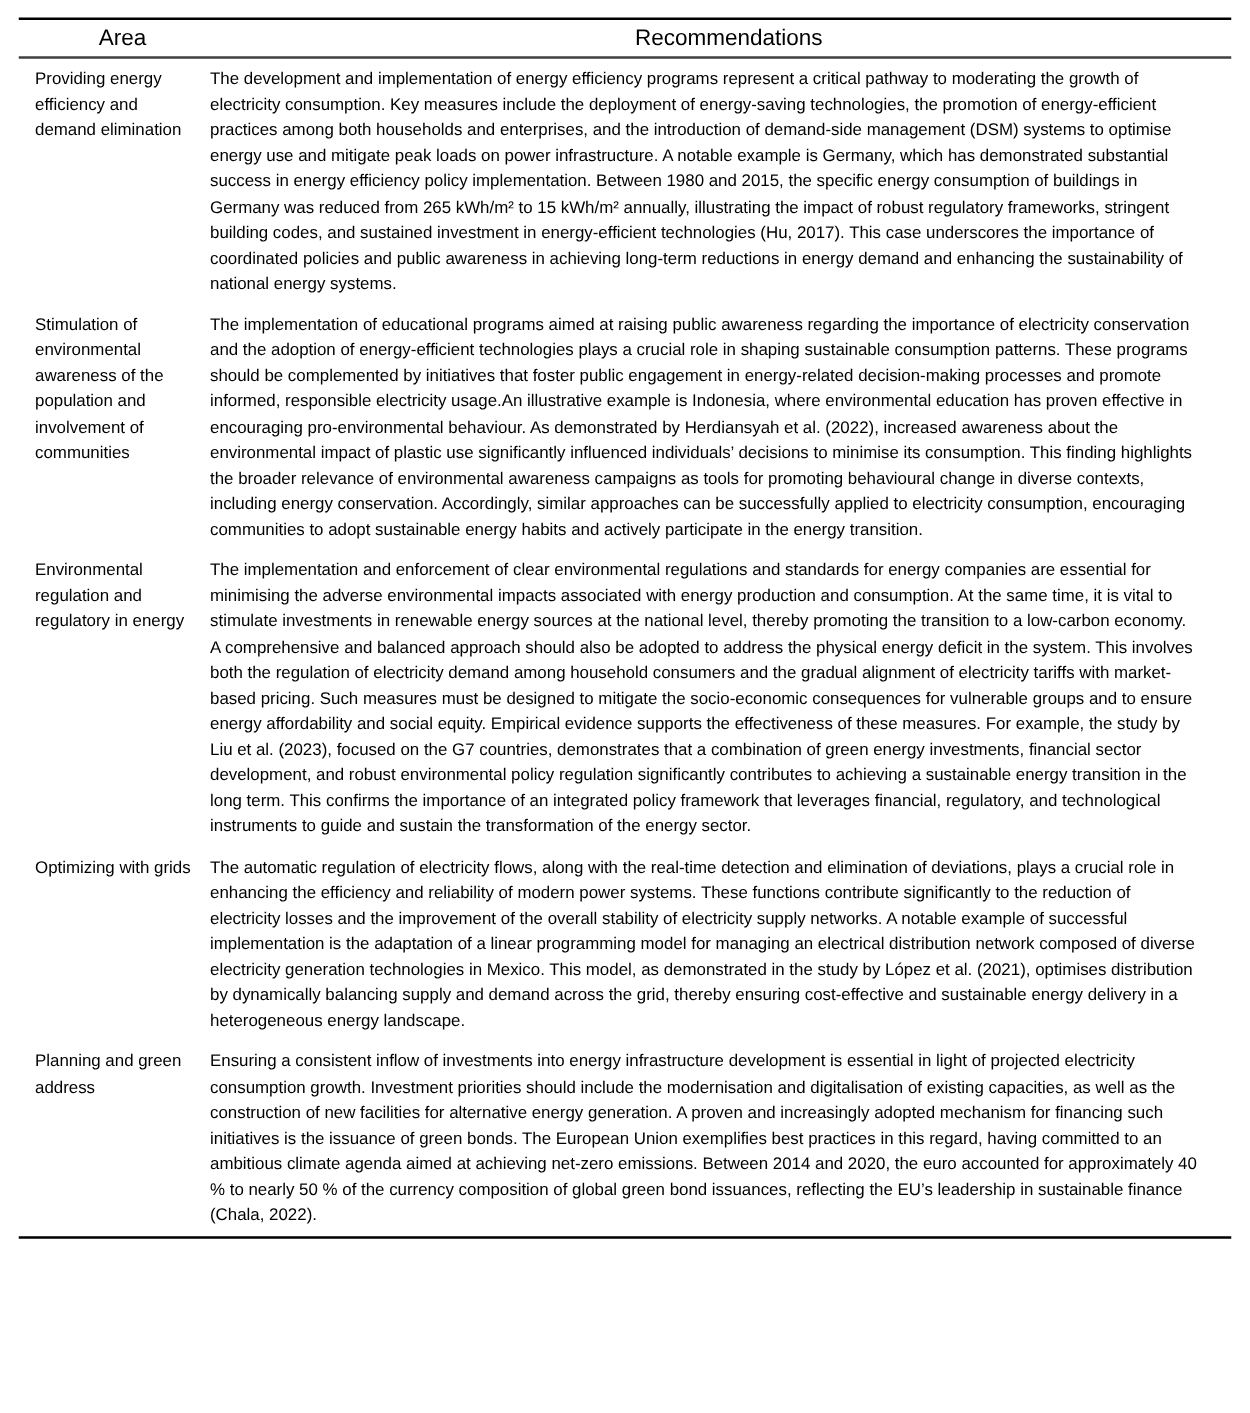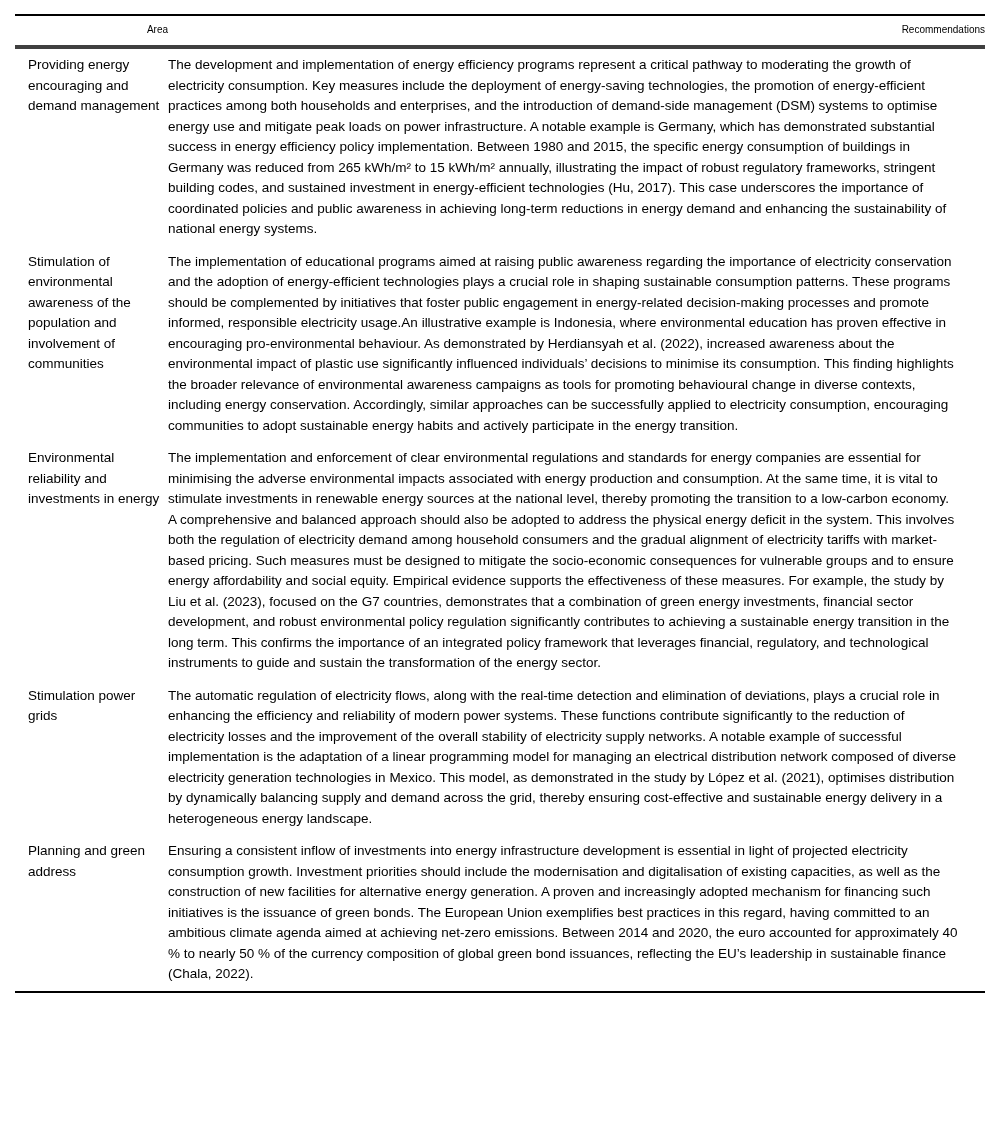--- a/index.html
+++ b/index.html
@@ -17,26 +17,26 @@
     background: #ffffff;
   }
   table.rec-table {
     width: 100%;
     border-collapse: collapse;
     border-top: 2px solid #000;
     border-bottom: 2px solid #000;
     table-layout: fixed;
   }
   table.rec-table thead th {
-    text-align: right;
+    text-align: center;
     font-weight: normal;
-    font-size: 10px;
+    font-size: 18px;
     line-height: 18px;
     padding: 5px 0 6px 13px;
-    border-bottom: 4px solid #404040;
+    border-bottom: 2px solid #404040;
     vertical-align: top;
   }
   table.rec-table th.col-area,
   table.rec-table td.area {
     width: 140px;
   }
   table.rec-table td {
     vertical-align: top;
     font-size: 13.5px;
     line-height: 20.5px;
@@ -56,33 +56,33 @@
 <div class="page">
   <table class="rec-table">
     <thead>
       <tr>
         <th class="col-area">Area</th>
         <th class="col-rec">Recommendations</th>
       </tr>
     </thead>
     <tbody>
       <tr>
-        <td class="area">Providing energy encouraging and demand management</td>
+        <td class="area">Providing energy efficiency and demand elimination</td>
         <td class="rec">The development and implementation of energy efficiency programs represent a critical pathway to moderating the growth of electricity consumption. Key measures include the deployment of energy-saving technologies, the promotion of energy-efficient practices among both households and enterprises, and the introduction of demand-side management (DSM) systems to optimise energy use and mitigate peak loads on power infrastructure. A notable example is Germany, which has demonstrated substantial success in energy efficiency policy implementation. Between 1980 and 2015, the specific energy consumption of buildings in Germany was reduced from 265 kWh/m² to 15 kWh/m² annually, illustrating the impact of robust regulatory frameworks, stringent building codes, and sustained investment in energy-efficient technologies (Hu, 2017). This case underscores the importance of coordinated policies and public awareness in achieving long-term reductions in energy demand and enhancing the sustainability of national energy systems.</td>
       </tr>
       <tr>
         <td class="area">Stimulation of environmental awareness of the population and involvement of communities</td>
         <td class="rec">The implementation of educational programs aimed at raising public awareness regarding the importance of electricity conservation and the adoption of energy-efficient technologies plays a crucial role in shaping sustainable consumption patterns. These programs should be complemented by initiatives that foster public engagement in energy-related decision-making processes and promote informed, responsible electricity usage.An illustrative example is Indonesia, where environmental education has proven effective in encouraging pro-environmental behaviour. As demonstrated by Herdiansyah et al. (2022), increased awareness about the environmental impact of plastic use significantly influenced individuals’ decisions to minimise its consumption. This finding highlights the broader relevance of environmental awareness campaigns as tools for promoting behavioural change in diverse contexts, including energy conservation. Accordingly, similar approaches can be successfully applied to electricity consumption, encouraging communities to adopt sustainable energy habits and actively participate in the energy transition.</td>
       </tr>
       <tr>
-        <td class="area">Environmental reliability and investments in energy</td>
+        <td class="area">Environmental regulation and regulatory in energy</td>
         <td class="rec">The implementation and enforcement of clear environmental regulations and standards for energy companies are essential for minimising the adverse environmental impacts associated with energy production and consumption. At the same time, it is vital to stimulate investments in renewable energy sources at the national level, thereby promoting the transition to a low-carbon economy. A comprehensive and balanced approach should also be adopted to address the physical energy deficit in the system. This involves both the regulation of electricity demand among household consumers and the gradual alignment of electricity tariffs with market-based pricing. Such measures must be designed to mitigate the socio-economic consequences for vulnerable groups and to ensure energy affordability and social equity. Empirical evidence supports the effectiveness of these measures. For example, the study by Liu et al. (2023), focused on the G7 countries, demonstrates that a combination of green energy investments, financial sector development, and robust environmental policy regulation significantly contributes to achieving a sustainable energy transition in the long term. This confirms the importance of an integrated policy framework that leverages financial, regulatory, and technological instruments to guide and sustain the transformation of the energy sector.</td>
       </tr>
       <tr>
-        <td class="area">Stimulation power grids</td>
+        <td class="area">Optimizing with grids</td>
         <td class="rec">The automatic regulation of electricity flows, along with the real-time detection and elimination of deviations, plays a crucial role in enhancing the efficiency and reliability of modern power systems. These functions contribute significantly to the reduction of electricity losses and the improvement of the overall stability of electricity supply networks. A notable example of successful implementation is the adaptation of a linear programming model for managing an electrical distribution network composed of diverse electricity generation technologies in Mexico. This model, as demonstrated in the study by López et al. (2021), optimises distribution by dynamically balancing supply and demand across the grid, thereby ensuring cost-effective and sustainable energy delivery in a heterogeneous energy landscape.</td>
       </tr>
       <tr>
         <td class="area">Planning and green address</td>
         <td class="rec">Ensuring a consistent inflow of investments into energy infrastructure development is essential in light of projected electricity consumption growth. Investment priorities should include the modernisation and digitalisation of existing capacities, as well as the construction of new facilities for alternative energy generation. A proven and increasingly adopted mechanism for financing such initiatives is the issuance of green bonds. The European Union exemplifies best practices in this regard, having committed to an ambitious climate agenda aimed at achieving net-zero emissions. Between 2014 and 2020, the euro accounted for approximately 40 % to nearly 50 % of the currency composition of global green bond issuances, reflecting the EU’s leadership in sustainable finance (Chala, 2022).</td>
       </tr>
     </tbody>
   </table>
 </div>
 

